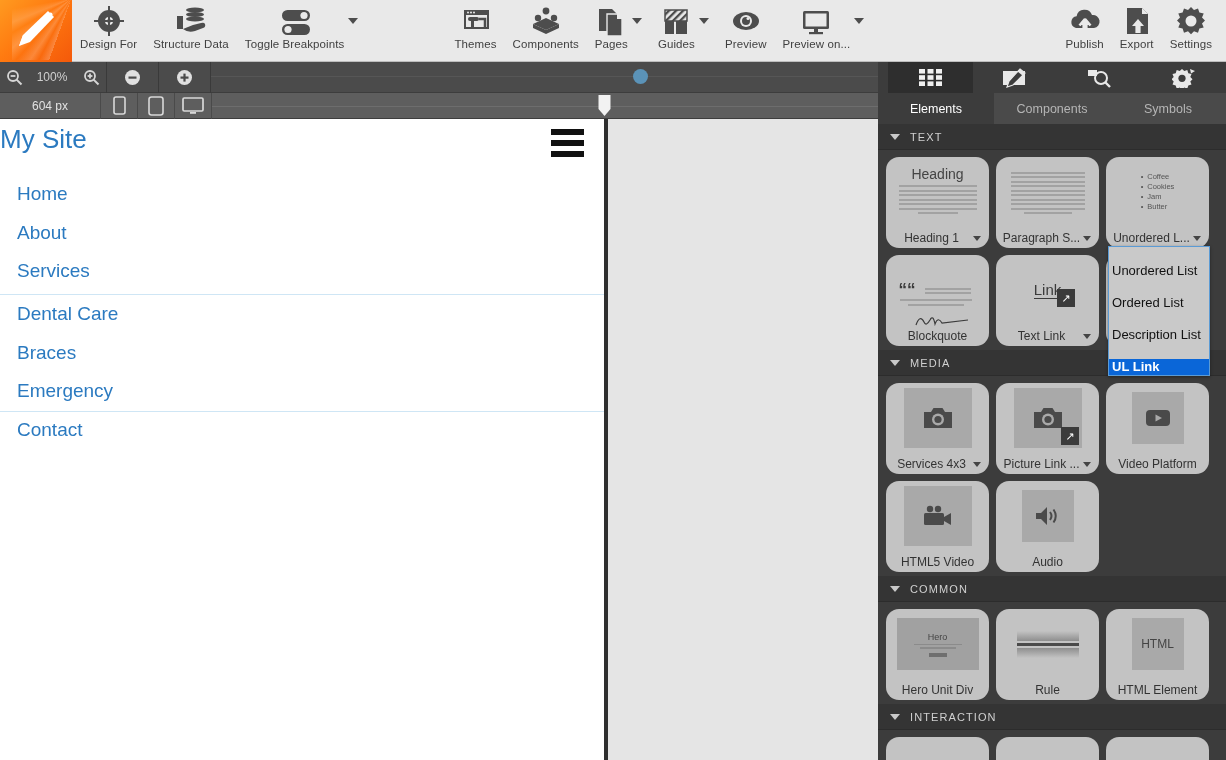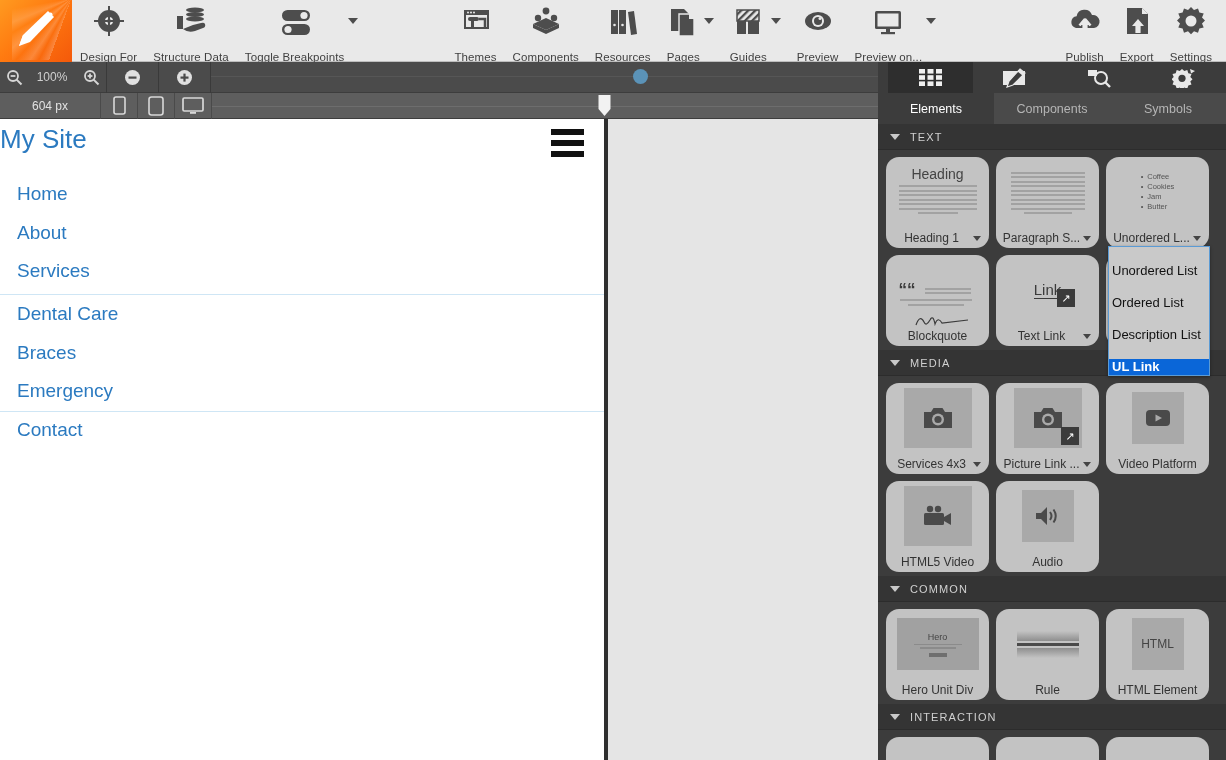--- a/index.html
+++ b/index.html
@@ -30,21 +30,21 @@
         rgba(255,255,255,0.16) 48deg, rgba(255,255,255,0) 60deg);
   }
   .logo svg{ position:absolute; left:10px; top:9px; }
 
   .tb-group{ display:flex; align-items:flex-start; }
   .tb-item{
     display:flex; flex-direction:column; align-items:center; justify-content:flex-start;
     padding:4px 8px 0; min-width:44px; position:relative; cursor:default;
   }
   .tb-ico{ height:34px; display:flex; align-items:center; justify-content:center; color:#4d4d4d; }
-  .tb-lbl{ font-size:11.5px; color:#3f3f3f; margin-top:13px; white-space:nowrap; letter-spacing:.1px;}
+  .tb-lbl{ font-size:11.5px; color:#3f3f3f; margin-top:0; white-space:nowrap; letter-spacing:.1px;}
   .caret{
     width:0;height:0;border-left:5px solid transparent;border-right:5px solid transparent;
     border-top:6px solid #4d4d4d; margin-left:4px;
   }
   .tb-item.with-caret{ flex-direction:row; align-items:flex-start; }
   .tb-stack{ display:flex; flex-direction:column; align-items:center; }
   .tb-caret-wrap{ display:flex; align-items:center; height:34px; }
   .spacer-flex{ flex:1 1 auto; }
 
   
@@ -278,32 +278,20 @@
             <path d="M17 14 L30 20 L17 26 L4 20 Z" fill="#4d4d4d"></path>
             <path d="M4 20 L4 24 L17 30 L30 24 L30 20 L17 26 Z" fill="#4d4d4d"></path>
             <circle cx="17" cy="7" r="3.4" fill="#4d4d4d"></circle>
             <circle cx="9" cy="14" r="3.2" fill="#4d4d4d"></circle>
             <circle cx="25" cy="14" r="3.2" fill="#4d4d4d"></circle>
           </svg>
         </div>
         <div class="tb-lbl">Components</div>
       </div>
 
-      <div class="tb-item">
-        <div class="tb-ico">
-          <svg width="34" height="34" viewBox="0 0 34 34">
-            <rect x="5" y="6" width="7" height="24" fill="#4d4d4d"></rect>
-            <circle cx="8.5" cy="21" r="1.3" fill="#e9e9e9"></circle>
-            <rect x="13" y="6" width="7" height="24" fill="#4d4d4d"></rect>
-            <circle cx="16.5" cy="21" r="1.3" fill="#e9e9e9"></circle>
-            <path d="M22 8 L28 7 L31 30 L25 31 Z" fill="#4d4d4d"></path>
-          </svg>
-        </div>
-        <div class="tb-lbl">Resources</div>
-      </div>
 
       <div class="tb-item with-caret">
         <div class="tb-stack">
           <div class="tb-ico">
             <svg width="32" height="34" viewBox="0 0 32 34">
               <path d="M4 5 H17 L22 10 V27 H4 Z" fill="#4d4d4d"></path>
               <path d="M12 10 H22 L27 15 V32 H12 Z" fill="#4d4d4d" stroke="#e9e9e9" stroke-width="1.4"></path>
               <path d="M22 10 L22 15 L27 15 Z" fill="#e9e9e9"></path>
             </svg>
           </div>

